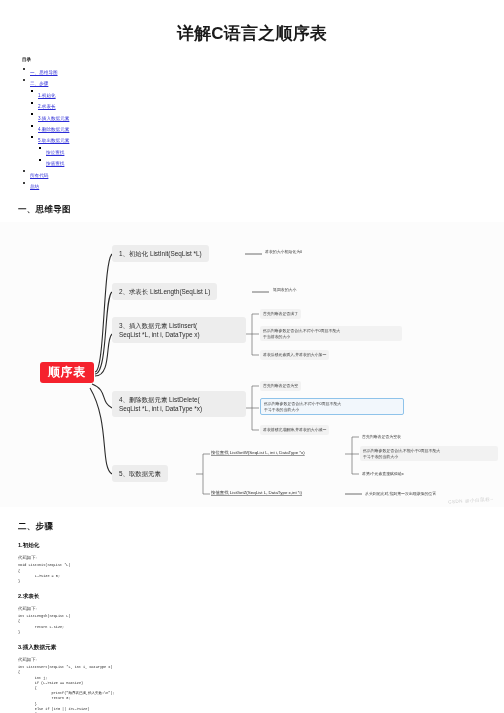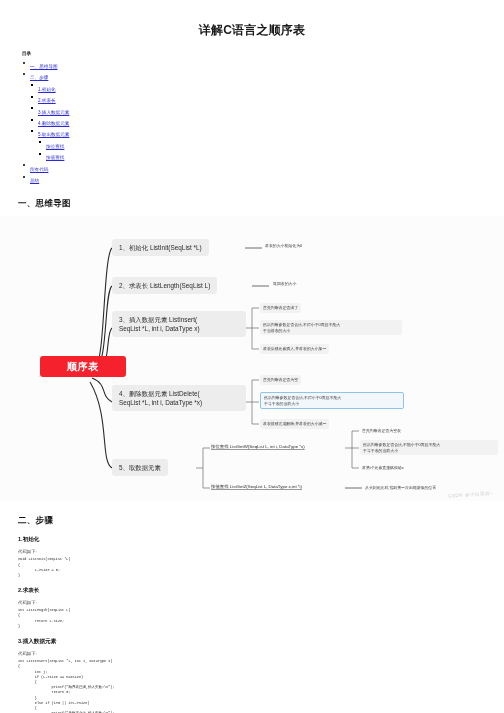--- a/index.html
+++ b/index.html
@@ -10,21 +10,21 @@
   body {
     width: 504px; height: 713px;
     font-family: "Liberation Sans", "DejaVu Sans", sans-serif;
     color: #000;
     overflow: hidden;
     position: relative;
   }
   
   .doc-title {
     text-align: center;
-    font-size: 12px;
+    font-size: 17px;
     font-weight: bold;
     letter-spacing: 0.2px;
     margin: 22px 0 0 0;
     color: #1a1a1a;
   }
   
   .toc {
     margin: 12px 0 0 22px;
   }
   .toc-heading {
@@ -116,22 +116,22 @@
     color: #2b2b2b;
     font-size: 6.4px;
     line-height: 9px;
     padding: 4px 7px;
     white-space: pre-line;
   }
   .node.root {
     background: #f5222d;
     color: #fff;
     font-weight: bold;
-    font-size: 10px;
-    padding: 6px 27px;
+    font-size: 12px;
+    padding: 6px 8px;
     border-radius: 3px;
     letter-spacing: 0.6px;
   }
   .leaf {
     position: absolute;
     background: #f2f2f2;
     border-radius: 2px;
     color: #333;
     font-size: 3.9px;
     line-height: 5.4px;

